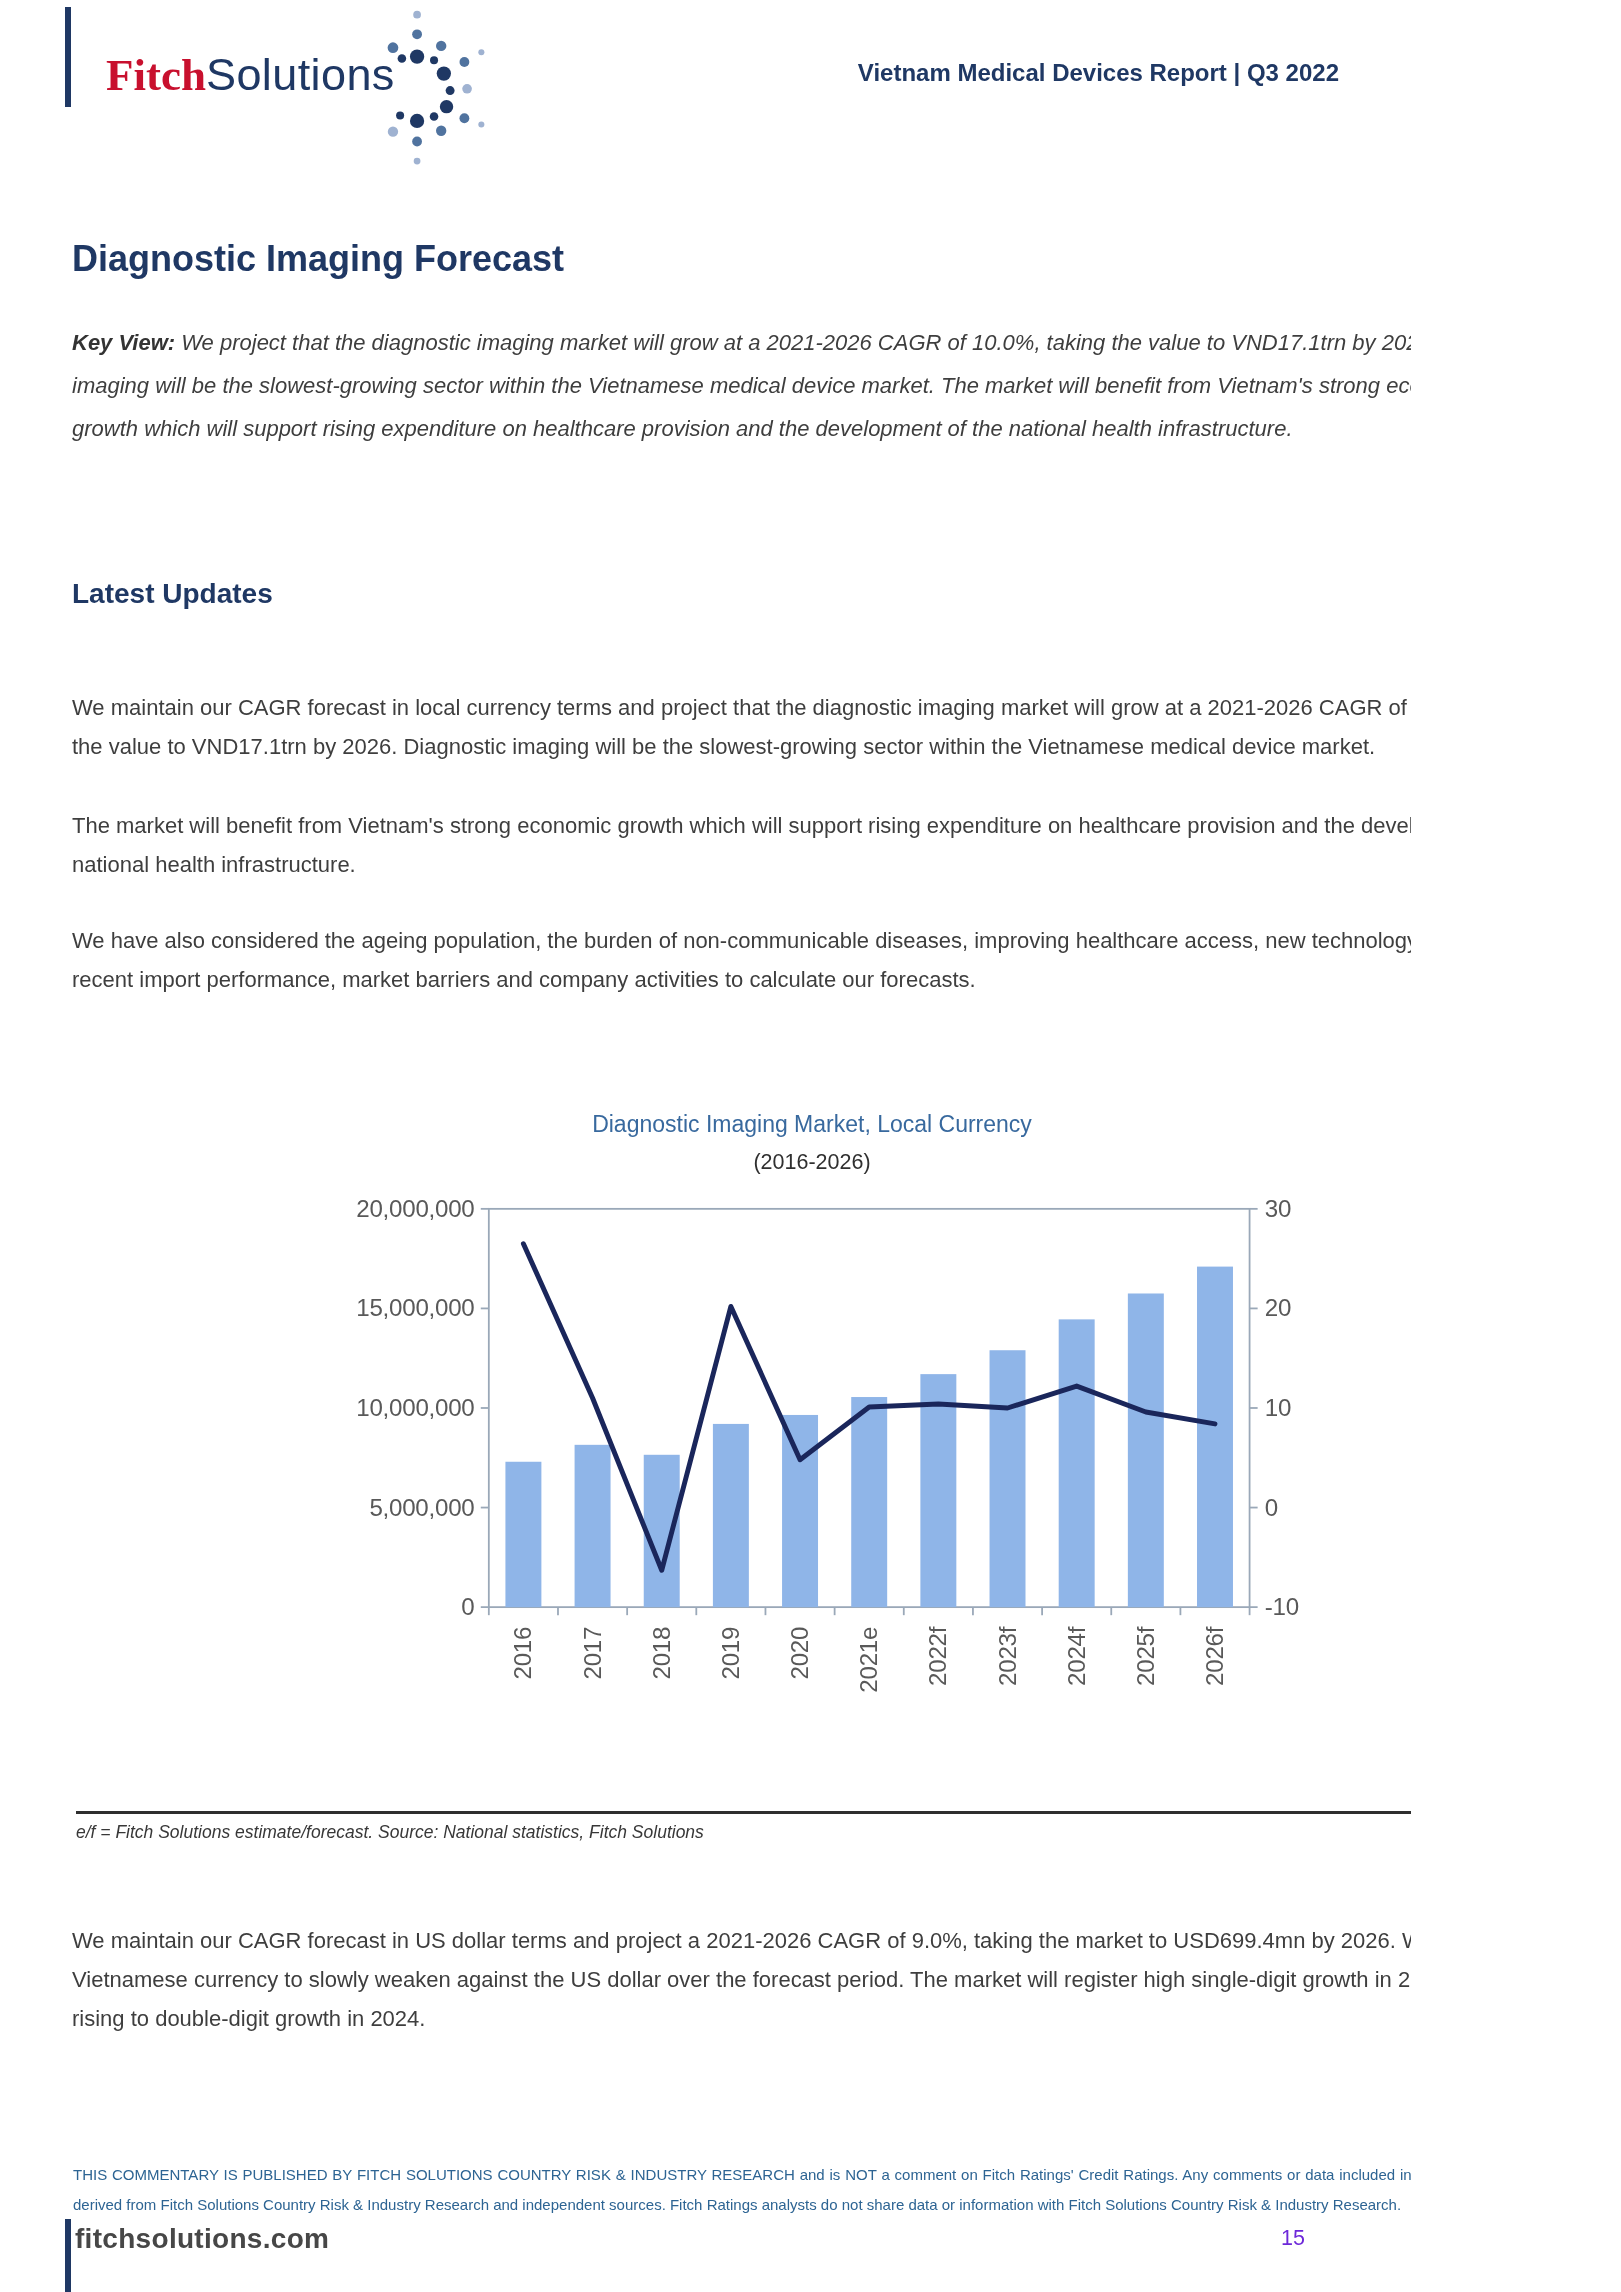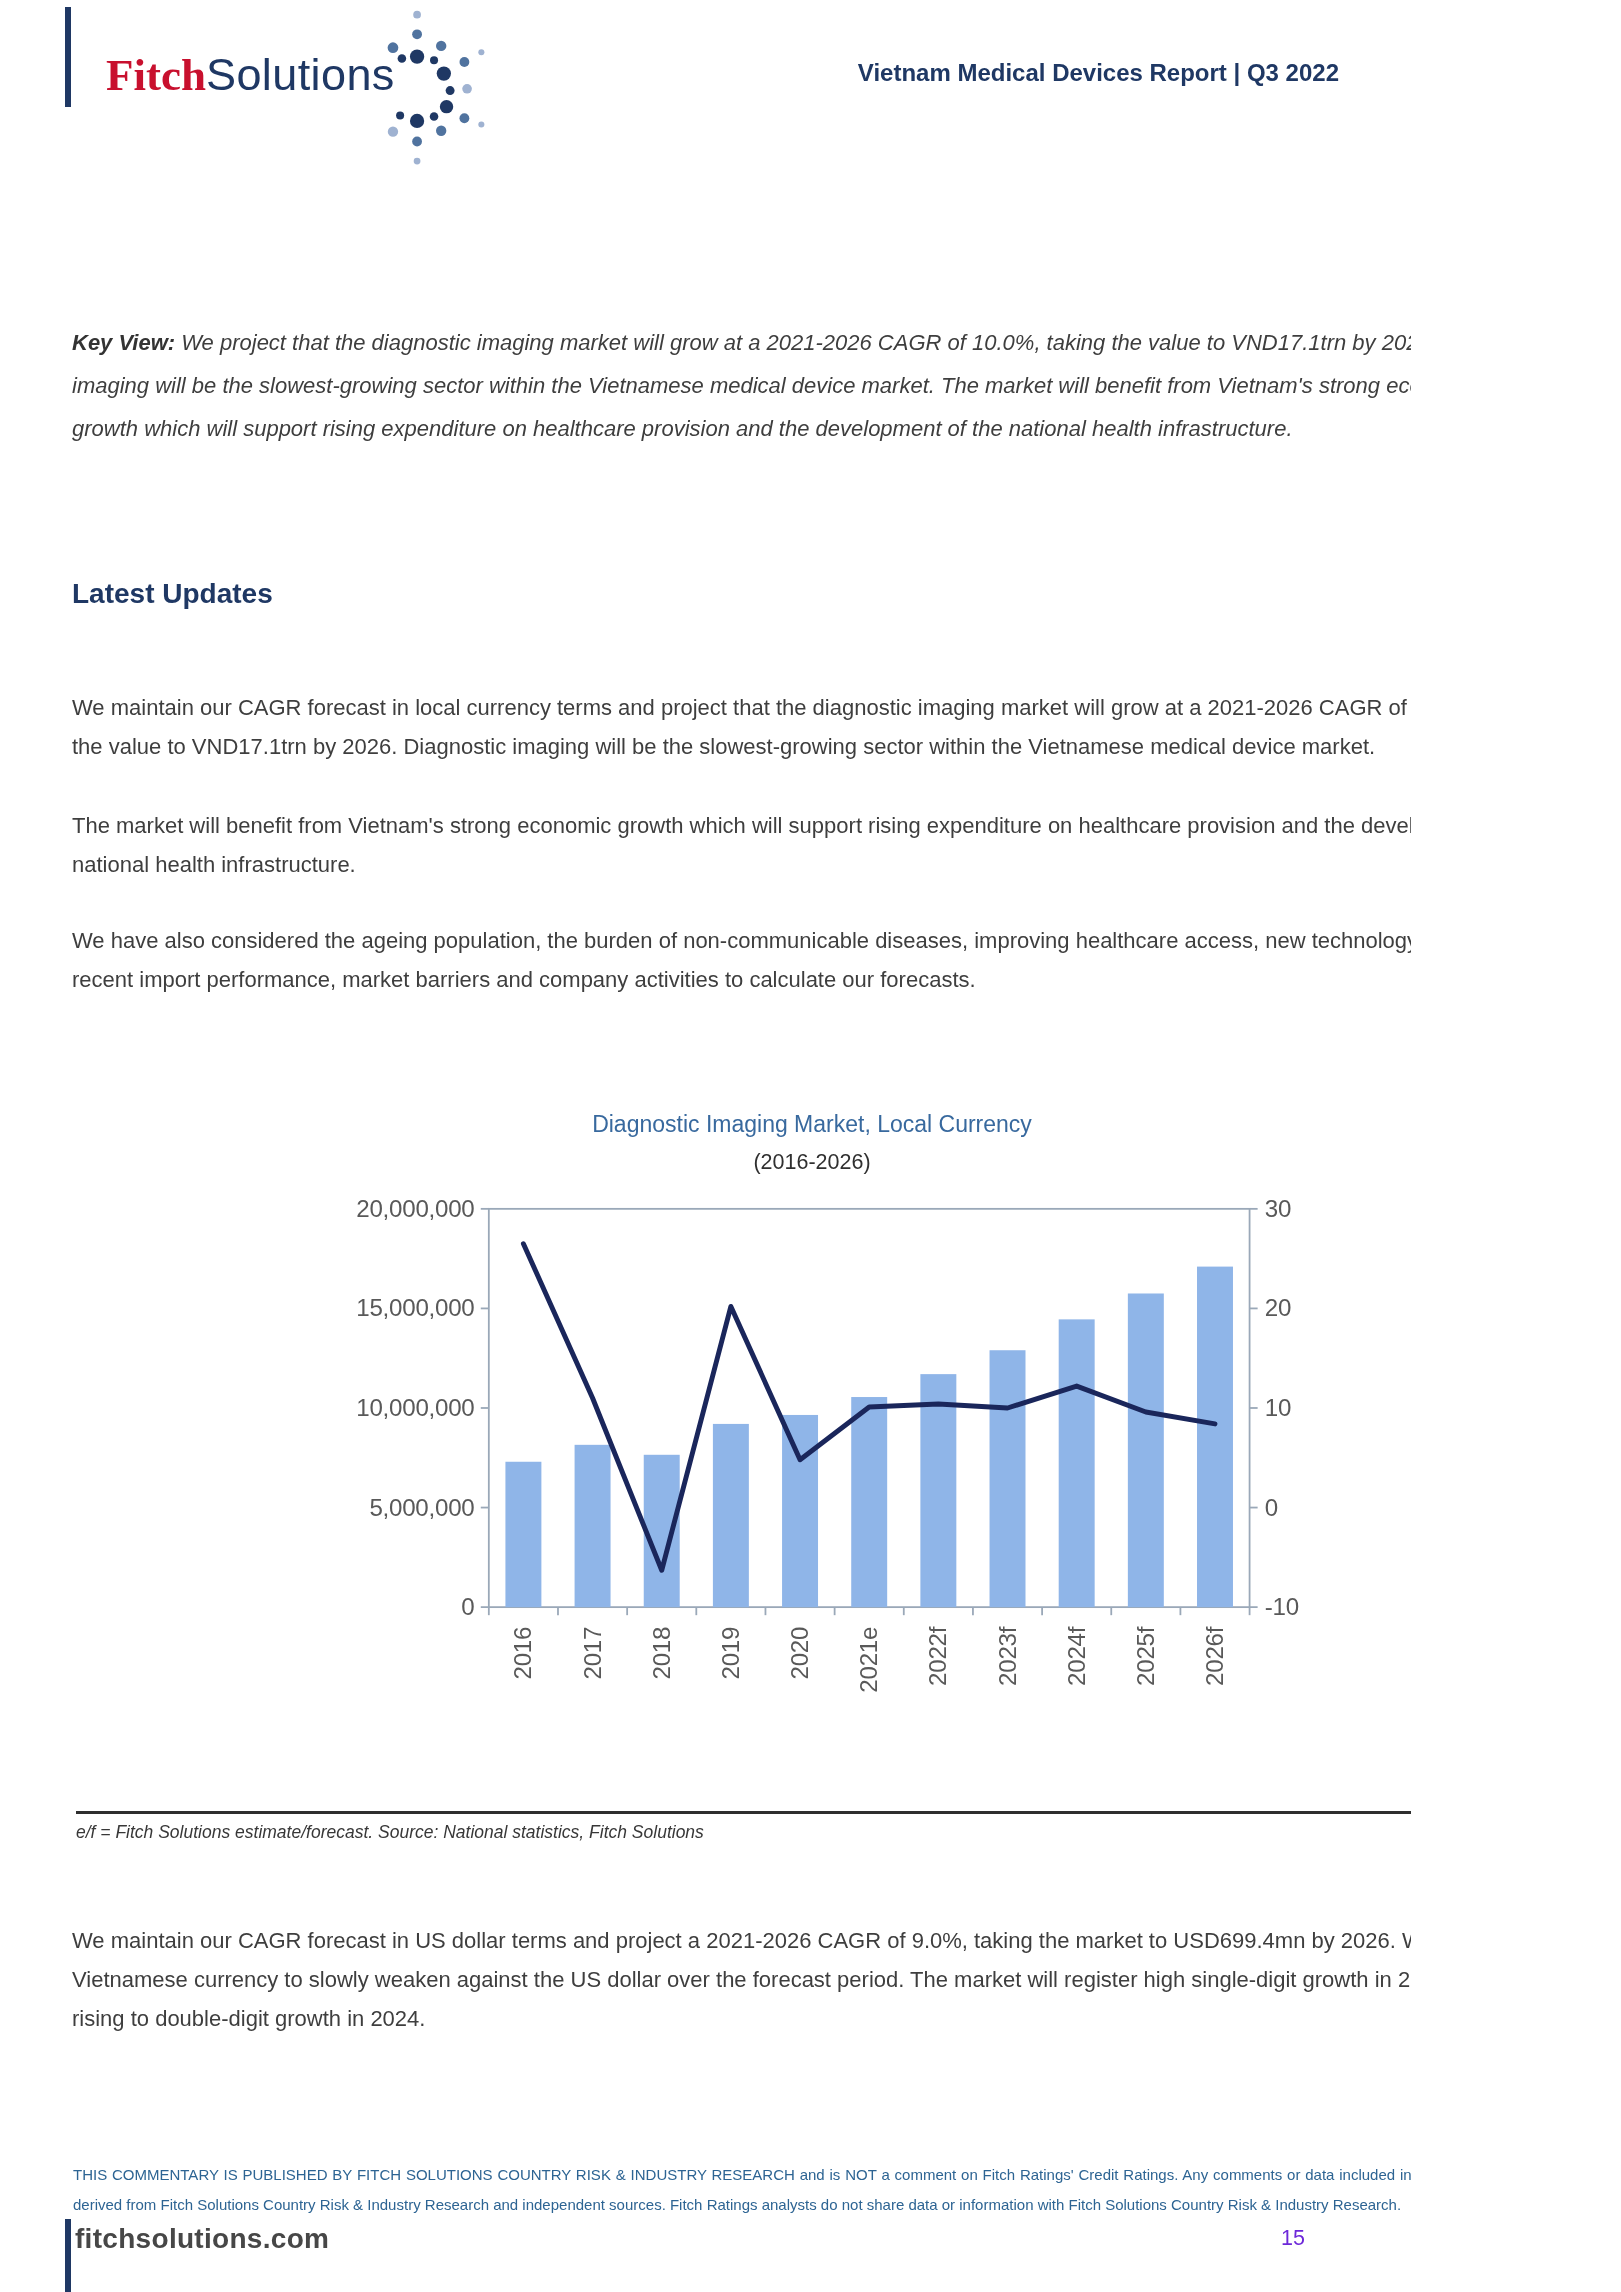--- a/index.html
+++ b/index.html
@@ -68,20 +68,21 @@
     <circle cx="46" cy="133" r="8" fill="#1F3864"></circle>
     <circle cx="99" cy="130" r="5.5" fill="#50739F"></circle>
     <circle cx="118" cy="137" r="3.4" fill="#9FB2D1"></circle>
     <circle cx="19" cy="145" r="5.8" fill="#9FB2D1"></circle>
     <circle cx="73" cy="144" r="5.8" fill="#50739F"></circle>
     <circle cx="46" cy="156" r="5.5" fill="#50739F"></circle>
     <circle cx="46" cy="178" r="3.8" fill="#9FB2D1"></circle>
   </svg>
   <div class="report-title">Vietnam Medical Devices Report | Q3 2022</div>
 
+  <div class="page-title">Diagnostic Imaging Forecast</div>
 
   <div class="key-view"><b>Key View:</b><span> We project that the diagnostic imaging market will grow at a 2021-2026 CAGR of 10.0%, taking the value to VND17.1trn by 2026. Diagnostic imaging will be the slowest-growing sector within the Vietnamese medical device market. The market will benefit from Vietnam's strong economic growth which will support rising expenditure on healthcare provision and the development of the national health infrastructure.</span></div>
 
   <div class="section-heading">Latest Updates</div>
 
   <div class="body-par" style="top:688px;">We maintain our CAGR forecast in local currency terms and project that the diagnostic imaging market will grow at a 2021-2026 CAGR of 10.0%, taking the value to VND17.1trn by 2026. Diagnostic imaging will be the slowest-growing sector within the Vietnamese medical device market.</div>
   <div class="body-par" style="top:921px;">We have also considered the ageing population, the burden of non-communicable diseases, improving healthcare access, new technology acquisition, recent import performance, market barriers and company activities to calculate our forecasts.</div>
   <div class="body-par" style="top:806px;">The market will benefit from Vietnam's strong economic growth which will support rising expenditure on healthcare provision and the development of the national health infrastructure.</div>
 
   <div class="chart-title">Diagnostic Imaging Market, Local Currency</div>

